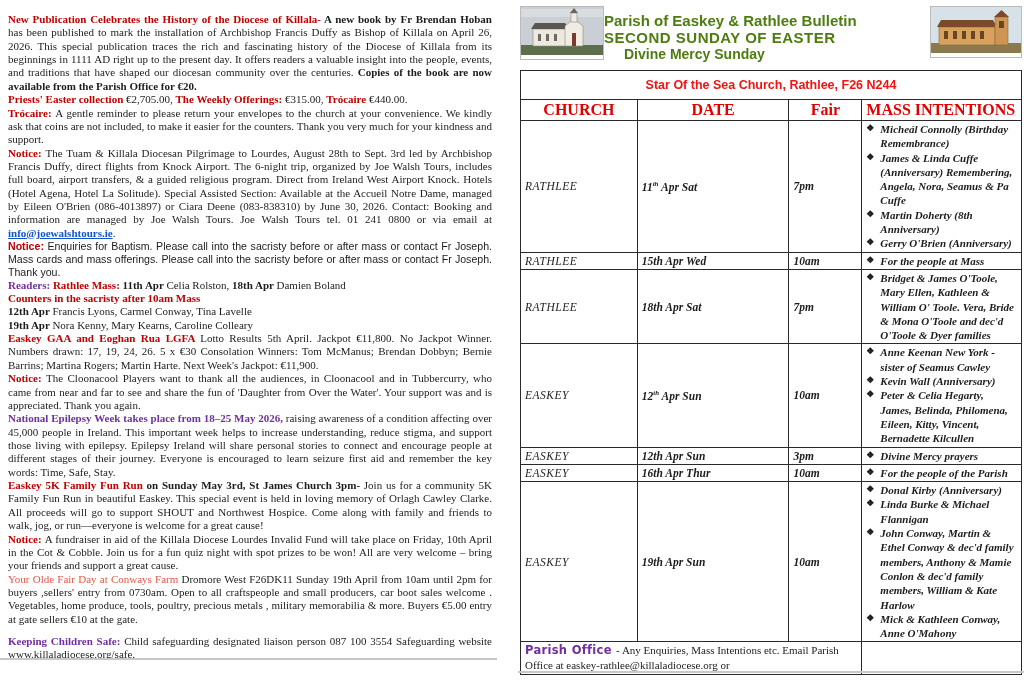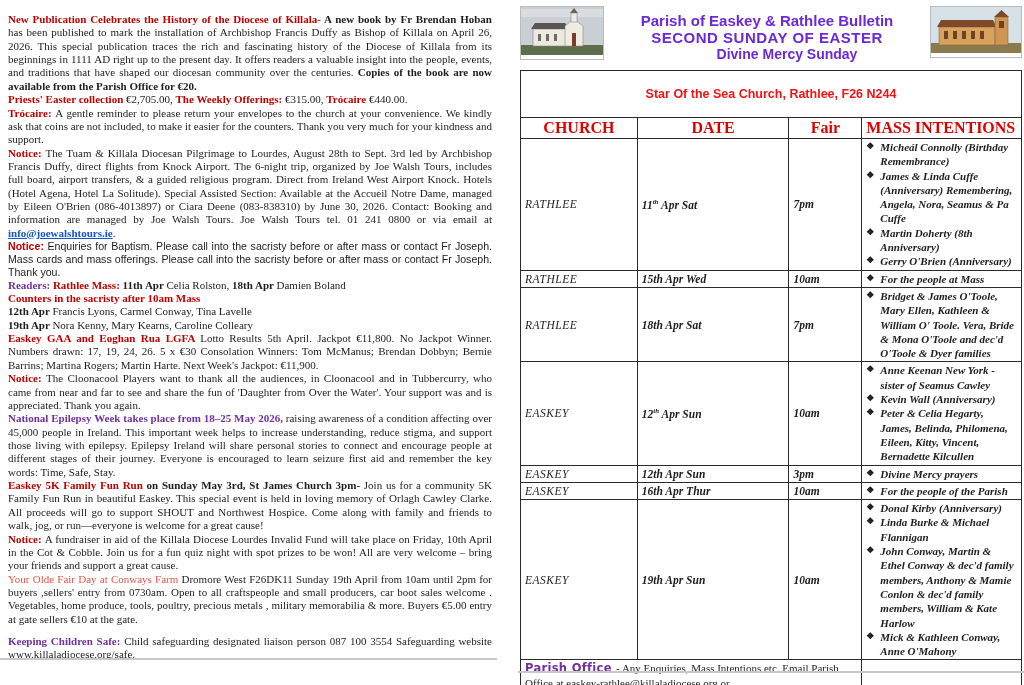--- a/index.html
+++ b/index.html
@@ -34,30 +34,30 @@
   .sup   { vertical-align:super; font-size:7px; }
 
   .rule-left  { position:absolute; left:0;   top:658px; width:497px;  height:2px; background:#c8c8c8; }
   .rule-right { position:absolute; left:518px; top:671px; width:506px; height:2px; background:#c8c8c8; }
 
   
   .page-right { position:absolute; left:520px; top:6px; width:502px; }
 
   .masthead { display:flex; align-items:flex-start; justify-content:space-between; }
   .church-photo { flex:0 0 auto; border:1px solid #bbb; }
-  .masthead-title { flex:1 1 auto; text-align:center; padding-top:6px;
-    font-family:"Liberation Sans", sans-serif; font-weight:bold; color:#6d28d9; }
+  .masthead-title { flex:1 1 auto; text-align:left; padding-top:6px;
+    font-family:"Liberation Sans", sans-serif; font-weight:bold; color:#4d7c0f; }
   .masthead-title .t1 { font-size:15px; }
   .masthead-title .t2 { font-size:15px; letter-spacing:0.5px; }
   .masthead-title .t3 { font-size:14px; transform:translateX(20px); }
 
   table.mass { width:100%; border-collapse:collapse; margin-top:8px; }
   table.mass td, table.mass th { border:1.6px solid #2a2a2a; padding:1px 4px; vertical-align:middle; }
   .section-bar { text-align:center; font-family:"Liberation Sans", sans-serif;
-    font-weight:bold; color:#f21313; font-size:12.5px; padding:16px 0 !important; }
+    font-weight:bold; color:#f21313; font-size:12.5px; padding:7px 0 !important; }
   th.colhead { color:#e00000; font-weight:bold; font-size:16px; text-align:center;
     font-family:"Liberation Serif", serif;margin-left:32px; }
   th.colhead.left { text-align:left; }
   td.church { font-style:italic; font-size:11.5px; width:70px; letter-spacing:0.5px; }
   td.date   { font-style:italic; font-weight:bold; font-size:11.5px; width:104px; }
   td.time   { font-style:italic; font-weight:bold; font-size:11.5px; width:50px; }
   td.intentions { font-style:italic; font-weight:bold; font-size:11px; line-height:1.3; padding:2px 3px; }
   .intention { display:flex; }
   .dingbat { flex:0 0 14px; font-style:normal; font-size:9px; padding-top:1px; }
   .int-text { flex:1 1 auto; }

